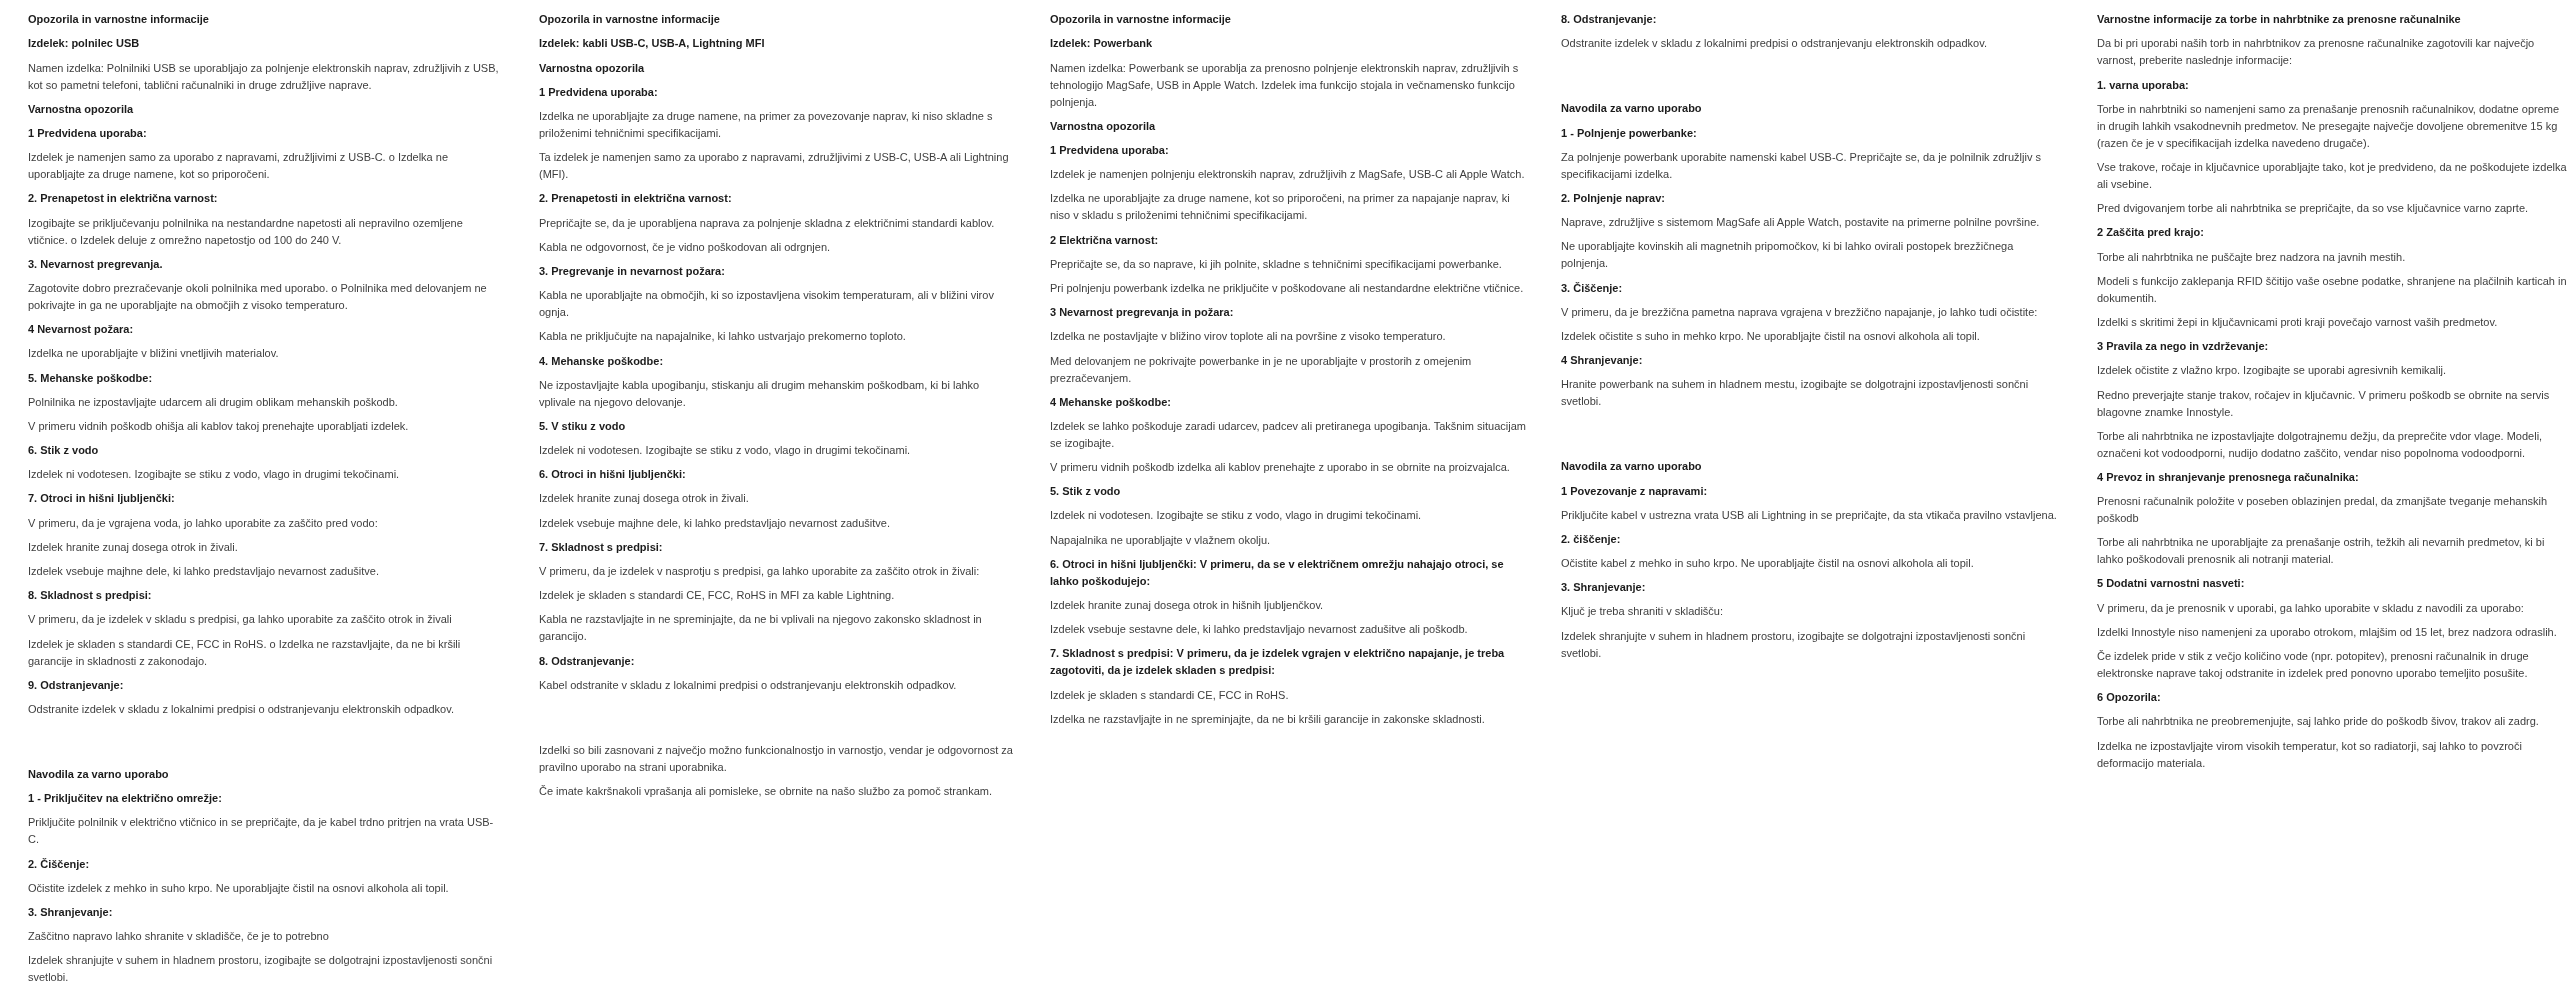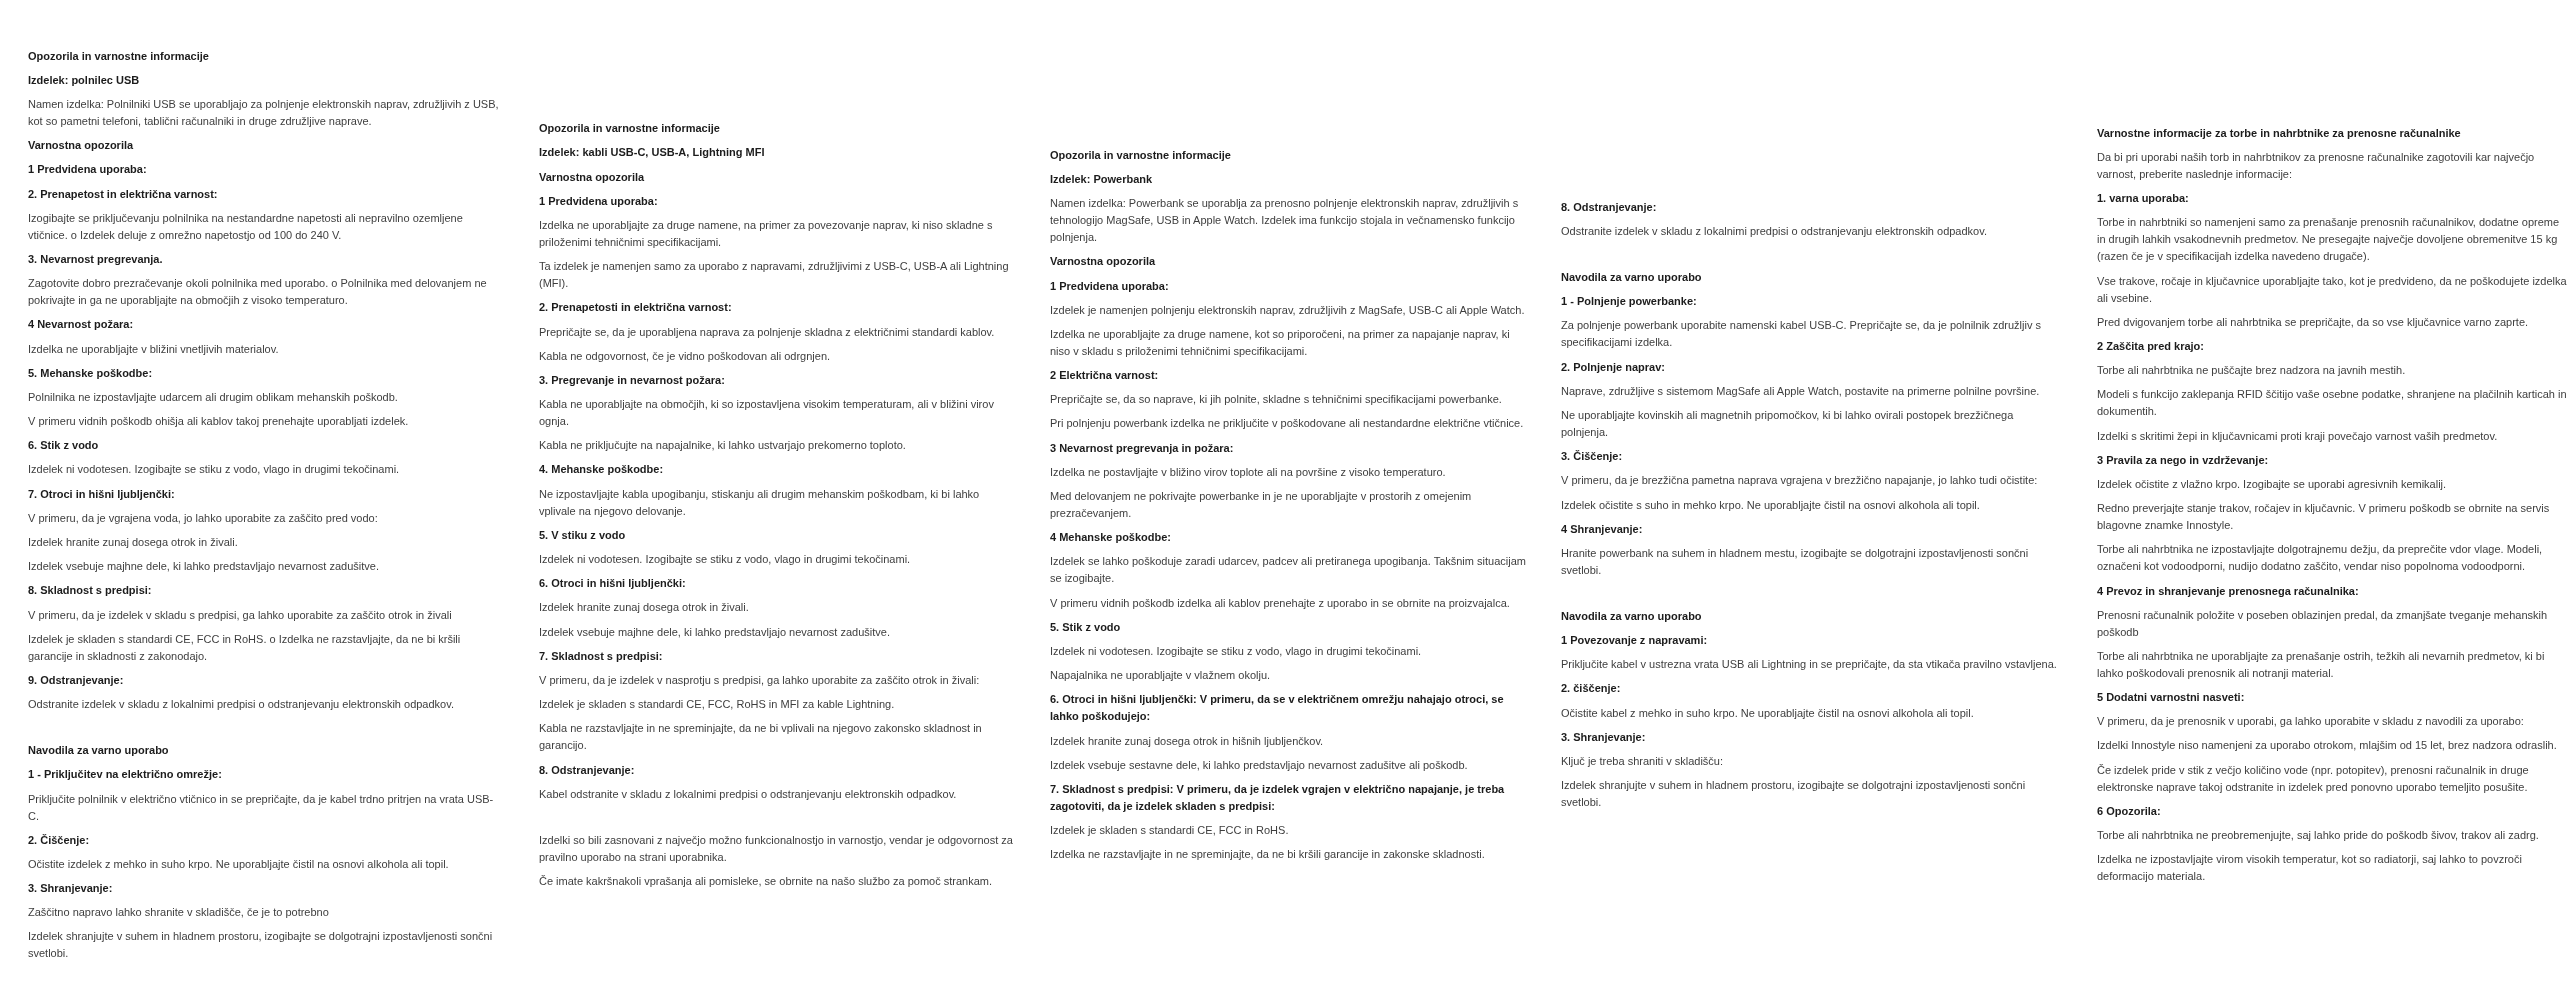--- a/index.html
+++ b/index.html
@@ -14,21 +14,21 @@
     font-family: "Liberation Sans", "DejaVu Sans", sans-serif;
     -webkit-font-smoothing: antialiased;
   }
   .document {
     box-sizing: border-box;
     position: relative;
     width: 2056px;
     height: 1006px;
     padding: 11.3px 0 0 28px;
     display: flex;
-    align-items: center;
+    align-items: flex-start;
   }
   .column {
     flex: none;
     width: 476px;
     margin-right: 35px;
   }
   .column.col-4 { width: 501px; }
   .column.col-5 { width: 471px; margin-right: 4px; }
   .heading {
     font-size: 11px;
@@ -37,32 +37,33 @@
     line-height: 17px;
     margin: 0 0 7.2px 0;
   }
   .body {
     font-size: 11px;
     font-weight: 400;
     color: #3e3e3e;
     line-height: 17px;
     margin: 0 0 7.2px 0;
   }
-  .gap { margin-top: 29px; }
+  .gap { margin-top: 48px; }
 </style>
 </head>
 <body>
 
 <div class="document">
     <div class="column col-1">
       <div class="heading">Opozorila in varnostne informacije</div>
       <div class="heading">Izdelek: polnilec USB</div>
       <p class="body">Namen izdelka: Polnilniki USB se uporabljajo za polnjenje elektronskih naprav, združljivih z USB, kot so pametni telefoni, tablični računalniki in druge združljive naprave.</p>
       <div class="heading">Varnostna opozorila</div>
       <div class="heading">1 Predvidena uporaba:</div>
+      <p class="body">Izdelek je namenjen samo za uporabo z napravami, združljivimi z USB-C. o Izdelka ne uporabljajte za druge namene, kot so priporočeni.</p>
       <div class="heading">2. Prenapetost in električna varnost:</div>
       <p class="body">Izogibajte se priključevanju polnilnika na nestandardne napetosti ali nepravilno ozemljene vtičnice. o Izdelek deluje z omrežno napetostjo od 100 do 240 V.</p>
       <div class="heading">3. Nevarnost pregrevanja.</div>
       <p class="body">Zagotovite dobro prezračevanje okoli polnilnika med uporabo. o Polnilnika med delovanjem ne pokrivajte in ga ne uporabljajte na območjih z visoko temperaturo.</p>
       <div class="heading">4 Nevarnost požara:</div>
       <p class="body">Izdelka ne uporabljajte v bližini vnetljivih materialov.</p>
       <div class="heading">5. Mehanske poškodbe:</div>
       <p class="body">Polnilnika ne izpostavljajte udarcem ali drugim oblikam mehanskih poškodb.</p>
       <p class="body">V primeru vidnih poškodb ohišja ali kablov takoj prenehajte uporabljati izdelek.</p>
       <div class="heading">6. Stik z vodo</div>

